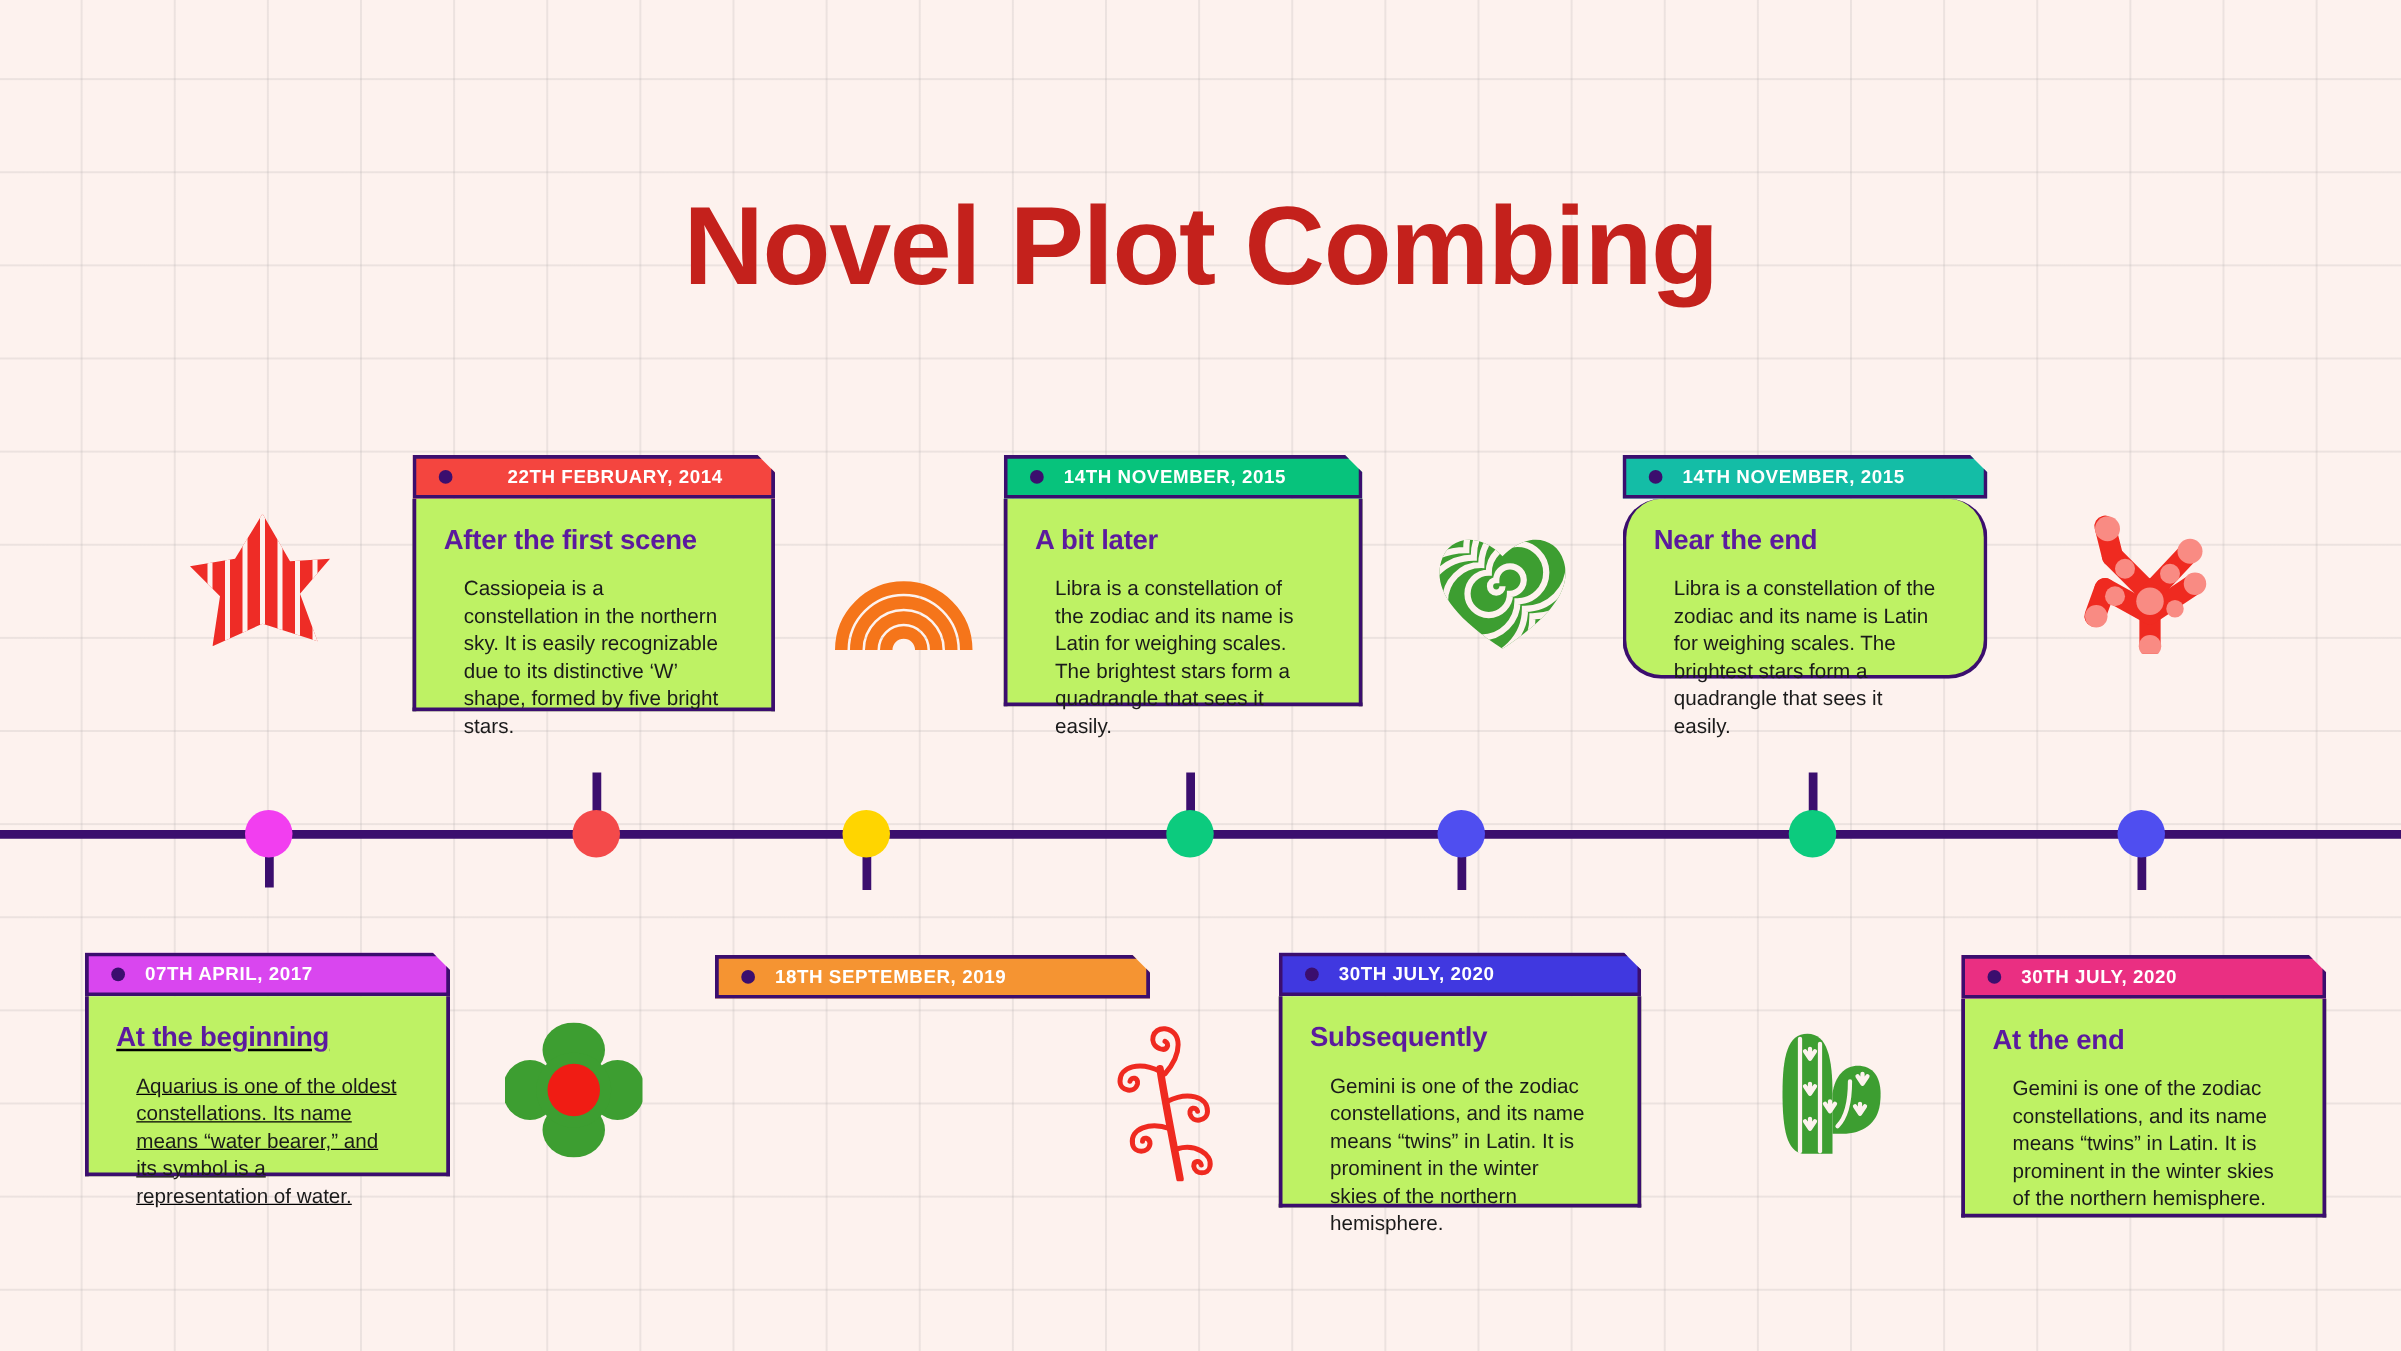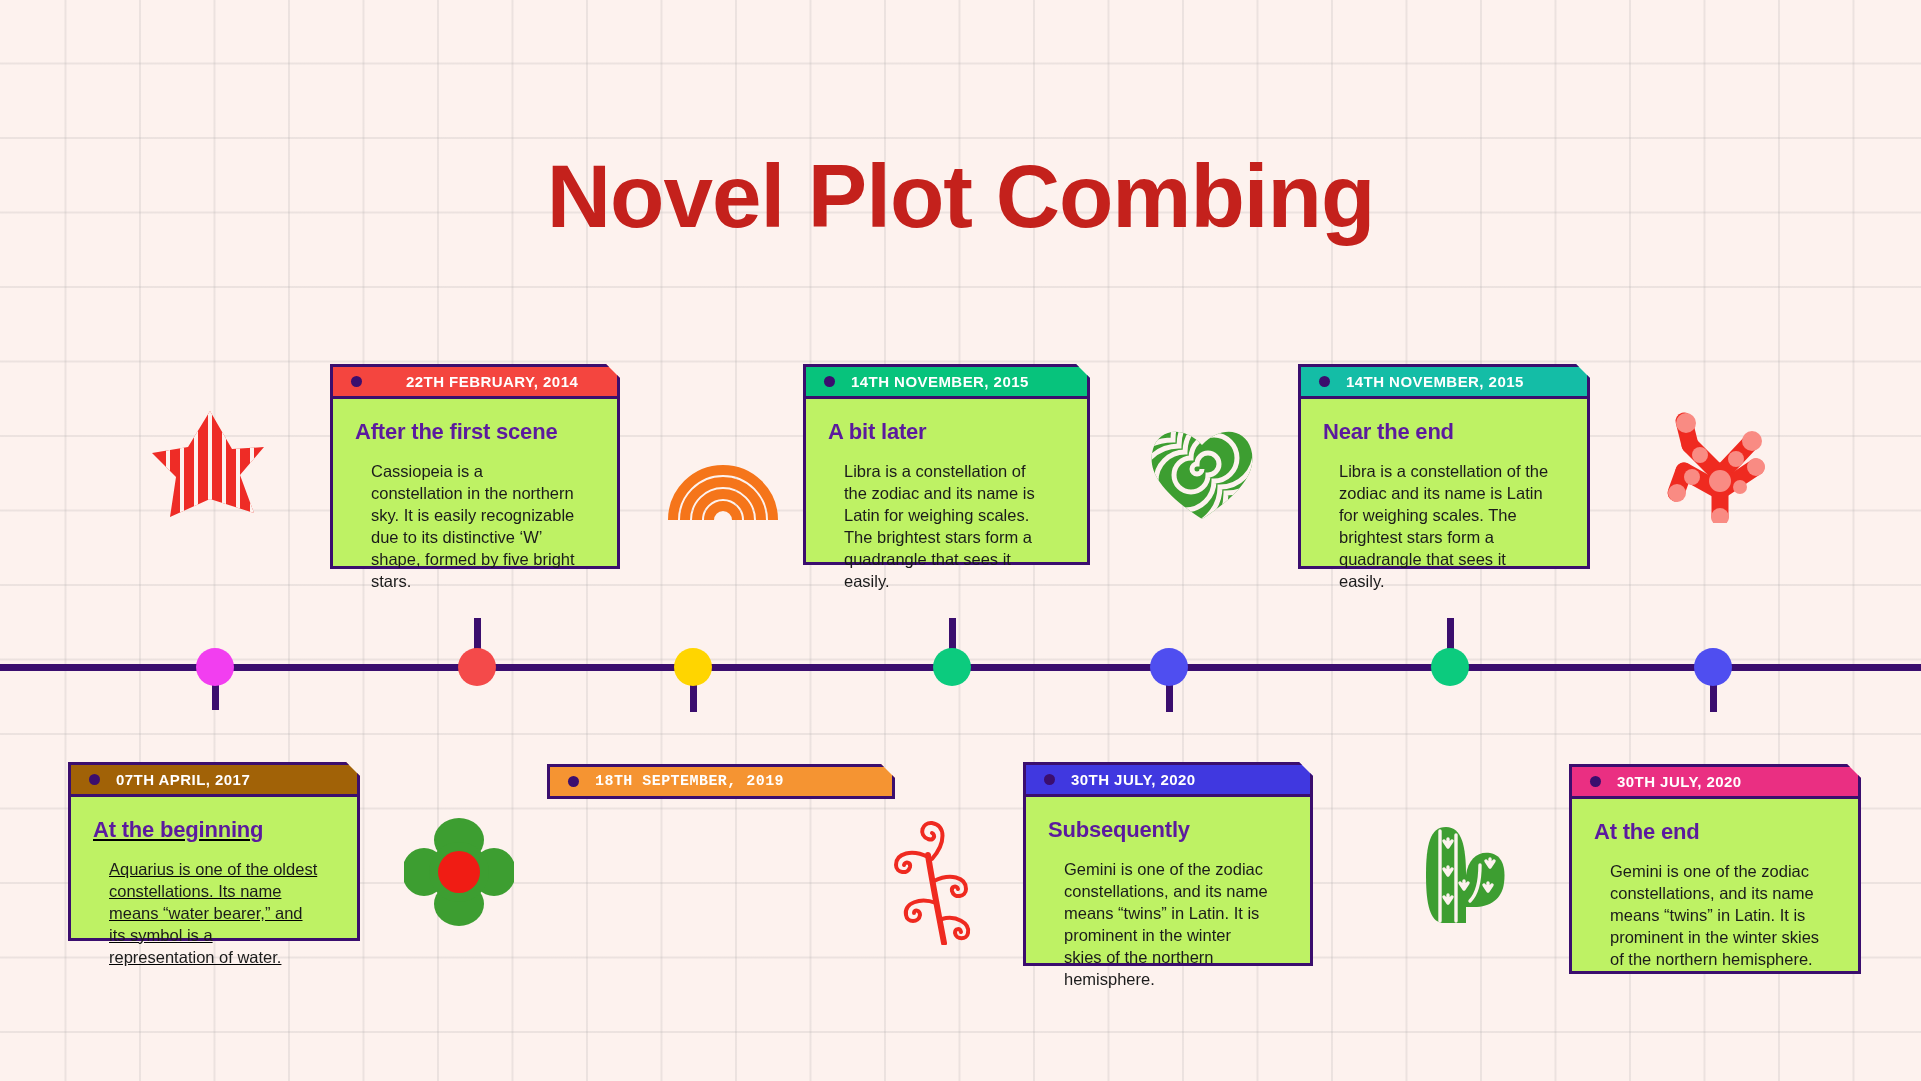--- a/index.html
+++ b/index.html
@@ -119,38 +119,38 @@
       <div class="card-title">A bit later</div>
       <div class="card-text">Libra is a constellation of the zodiac and its name is Latin for weighing scales. The brightest stars form a quadrangle that sees it easily.</div>
     </div>
   </div>
 
   <div class="card" style="left:1298px;top:364px;width:292px;">
     <div class="card-head" style="background:#14bda6;">
       <span class="head-dot"></span>
       <span class="head-date">14TH NOVEMBER, 2015</span>
     </div>
-    <div class="card-body" style="height:170px;">
+    <div class="card-body" style="height:144px;border-radius:31px;">
       <div class="card-title">Near the end</div>
       <div class="card-text">Libra is a constellation of the zodiac and its name is Latin for weighing scales. The brightest stars form a quadrangle that sees it easily.</div>
     </div>
   </div>
 
   <div class="card" style="left:68px;top:762px;width:292px;">
-    <div class="card-head" style="background:#a16207;">
+    <div class="card-head" style="background:#d946ef;">
       <span class="head-dot"></span>
       <span class="head-date">07TH APRIL, 2017</span>
     </div>
     <div class="card-body" style="height:144px;text-decoration:underline;">
       <div class="card-title">At the beginning</div>
       <div class="card-text">Aquarius is one of the oldest constellations. Its name means “water bearer,” and its symbol is a representation of water.</div>
     </div>
   </div>
 
-  <div class="card" style="left:547px;top:764px;width:348px;font-family:Liberation Mono, monospace;">
+  <div class="card" style="left:572px;top:764px;width:348px;">
     <div class="card-head" style="background:#f59432;">
       <span class="head-dot"></span>
       <span class="head-date">18TH SEPTEMBER, 2019</span>
     </div>
   </div>
 
   <div class="card" style="left:1023px;top:762px;width:290px;">
     <div class="card-head" style="background:#4038e0;">
       <span class="head-dot"></span>
       <span class="head-date">30TH JULY, 2020</span>

